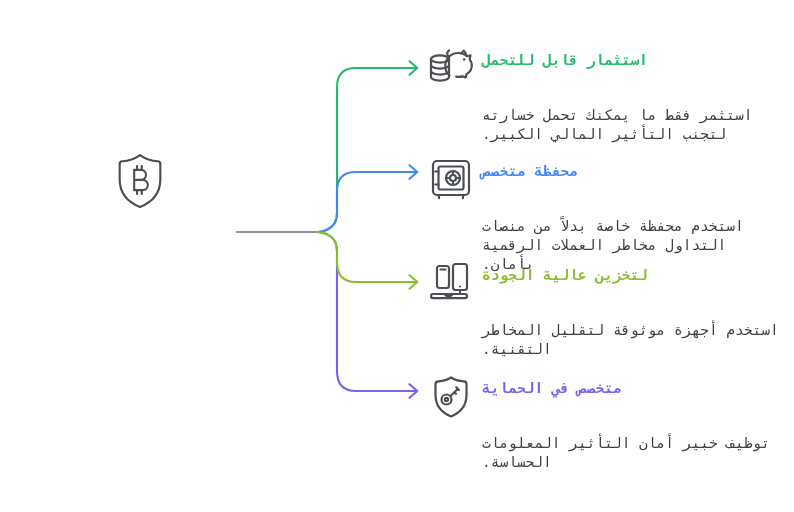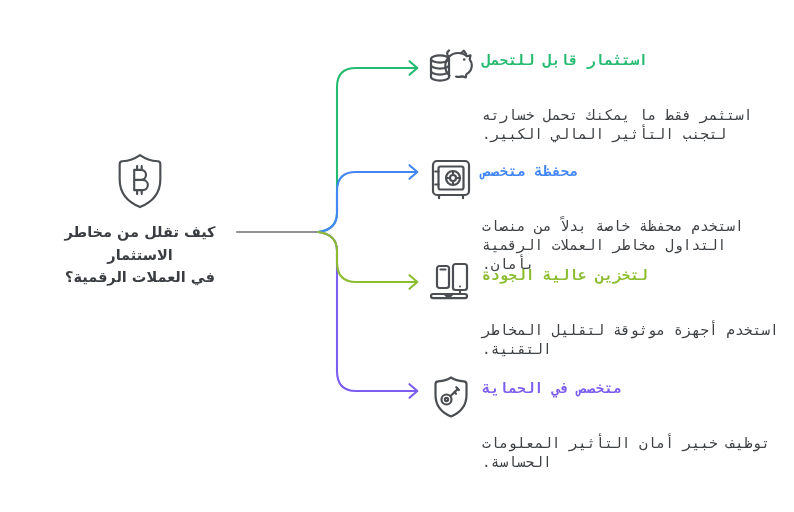--- a/index.html
+++ b/index.html
@@ -40,24 +40,20 @@
   </svg>
 
   <div class="center-node">
     <span class="icon-wrap">
       <svg class="icon-svg" width="56" height="60" viewBox="0 0 56 62" style="color: rgb(75, 78, 82);">
         <path d="M28,59 C17,54.5 7,46 7,30.5 V14.5 C7,12.9 8.1,11.7 9.8,11.6 C15.2,11.3 22.3,9.2 28,5.2 C33.7,9.2 40.8,11.3 46.2,11.6 C47.9,11.7 49,12.9 49,14.5 V30.5 C49,46 39,54.5 28,59 Z"></path>
         <path d="M22,20.5 V41.5 M22,20.5 H29 a5.2,5.2 0 0 1 0,10.4 H22 M29,30.9 H30.8 a5.3,5.3 0 0 1 0,10.6 H22"></path>
         <path d="M25,16.5 v4 M29.8,16.5 v4 M25,41.5 v4 M29.8,41.5 v4"></path>
       </svg>
     </span>
-    <div class="center-title" style="color: rgb(58, 61, 65);">
-      <div>كيف تقلل من مخاطر الاستثمار</div>
-      <div>في العملات الرقمية؟</div>
-    </div>
   </div>
 
   <div class="branch" style="top:51px">
     <span class="icon-wrap">
       <svg class="icon-svg" width="46" height="46" viewBox="0 0 46 46" style="color: rgb(75, 78, 82);">
         <path d="M21,10.5 c-2.5,-1.5 -2.5,-4.5 0,-6"></path>
         <path d="M21.5,29.5 C18.9,27.4 17.3,24 17.3,20 C17.3,12.6 23,7 30.2,7 C33.6,7 36.6,8.2 38.8,10.3 L42.5,9.3 L41.7,13.3 C43,15 43.8,17.2 43.8,19.3 C43.8,23.2 41.6,26.6 38.3,28.4 L37.8,31.4 L34.4,30.4 C32.4,31 30.2,31.1 28.1,30.6"></path>
         <path d="M33,7.3 l2.8,-2.6 l2.4,3.4"></path>
         <circle class="fill-dot" cx="36.2" cy="13.5" r="1.3"></circle>
         <ellipse cx="12" cy="13" rx="9" ry="3.6"></ellipse>

